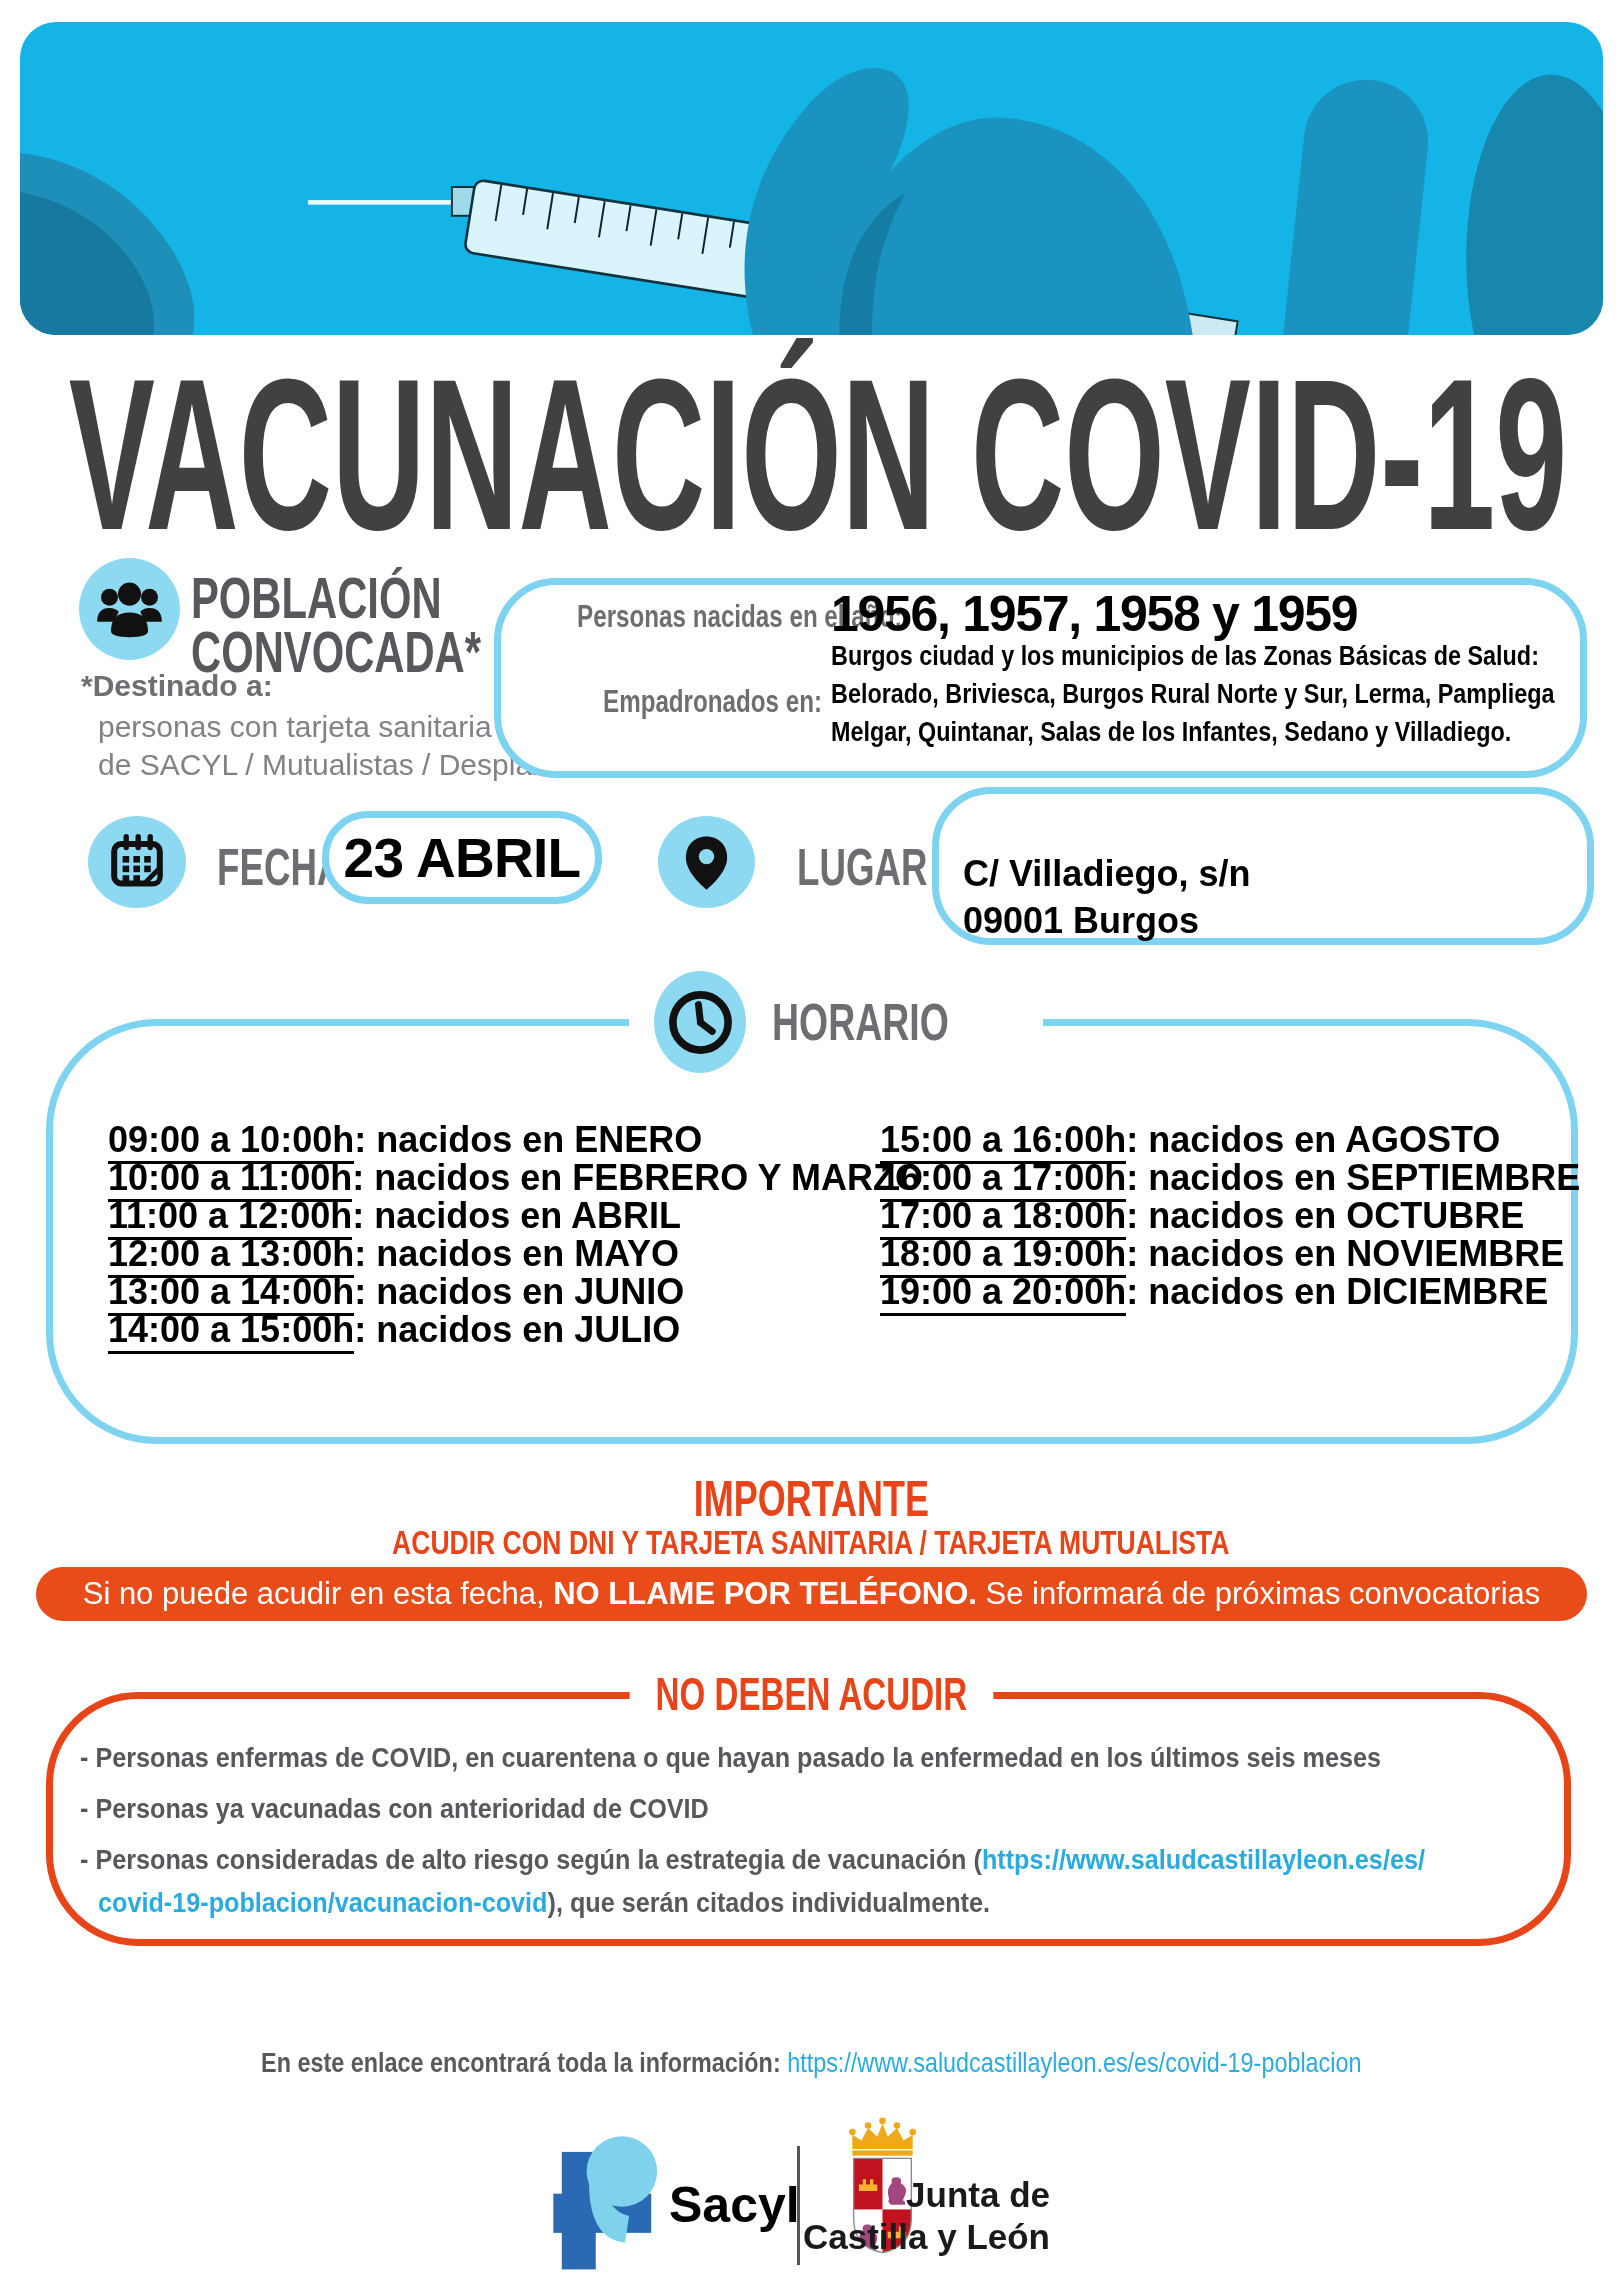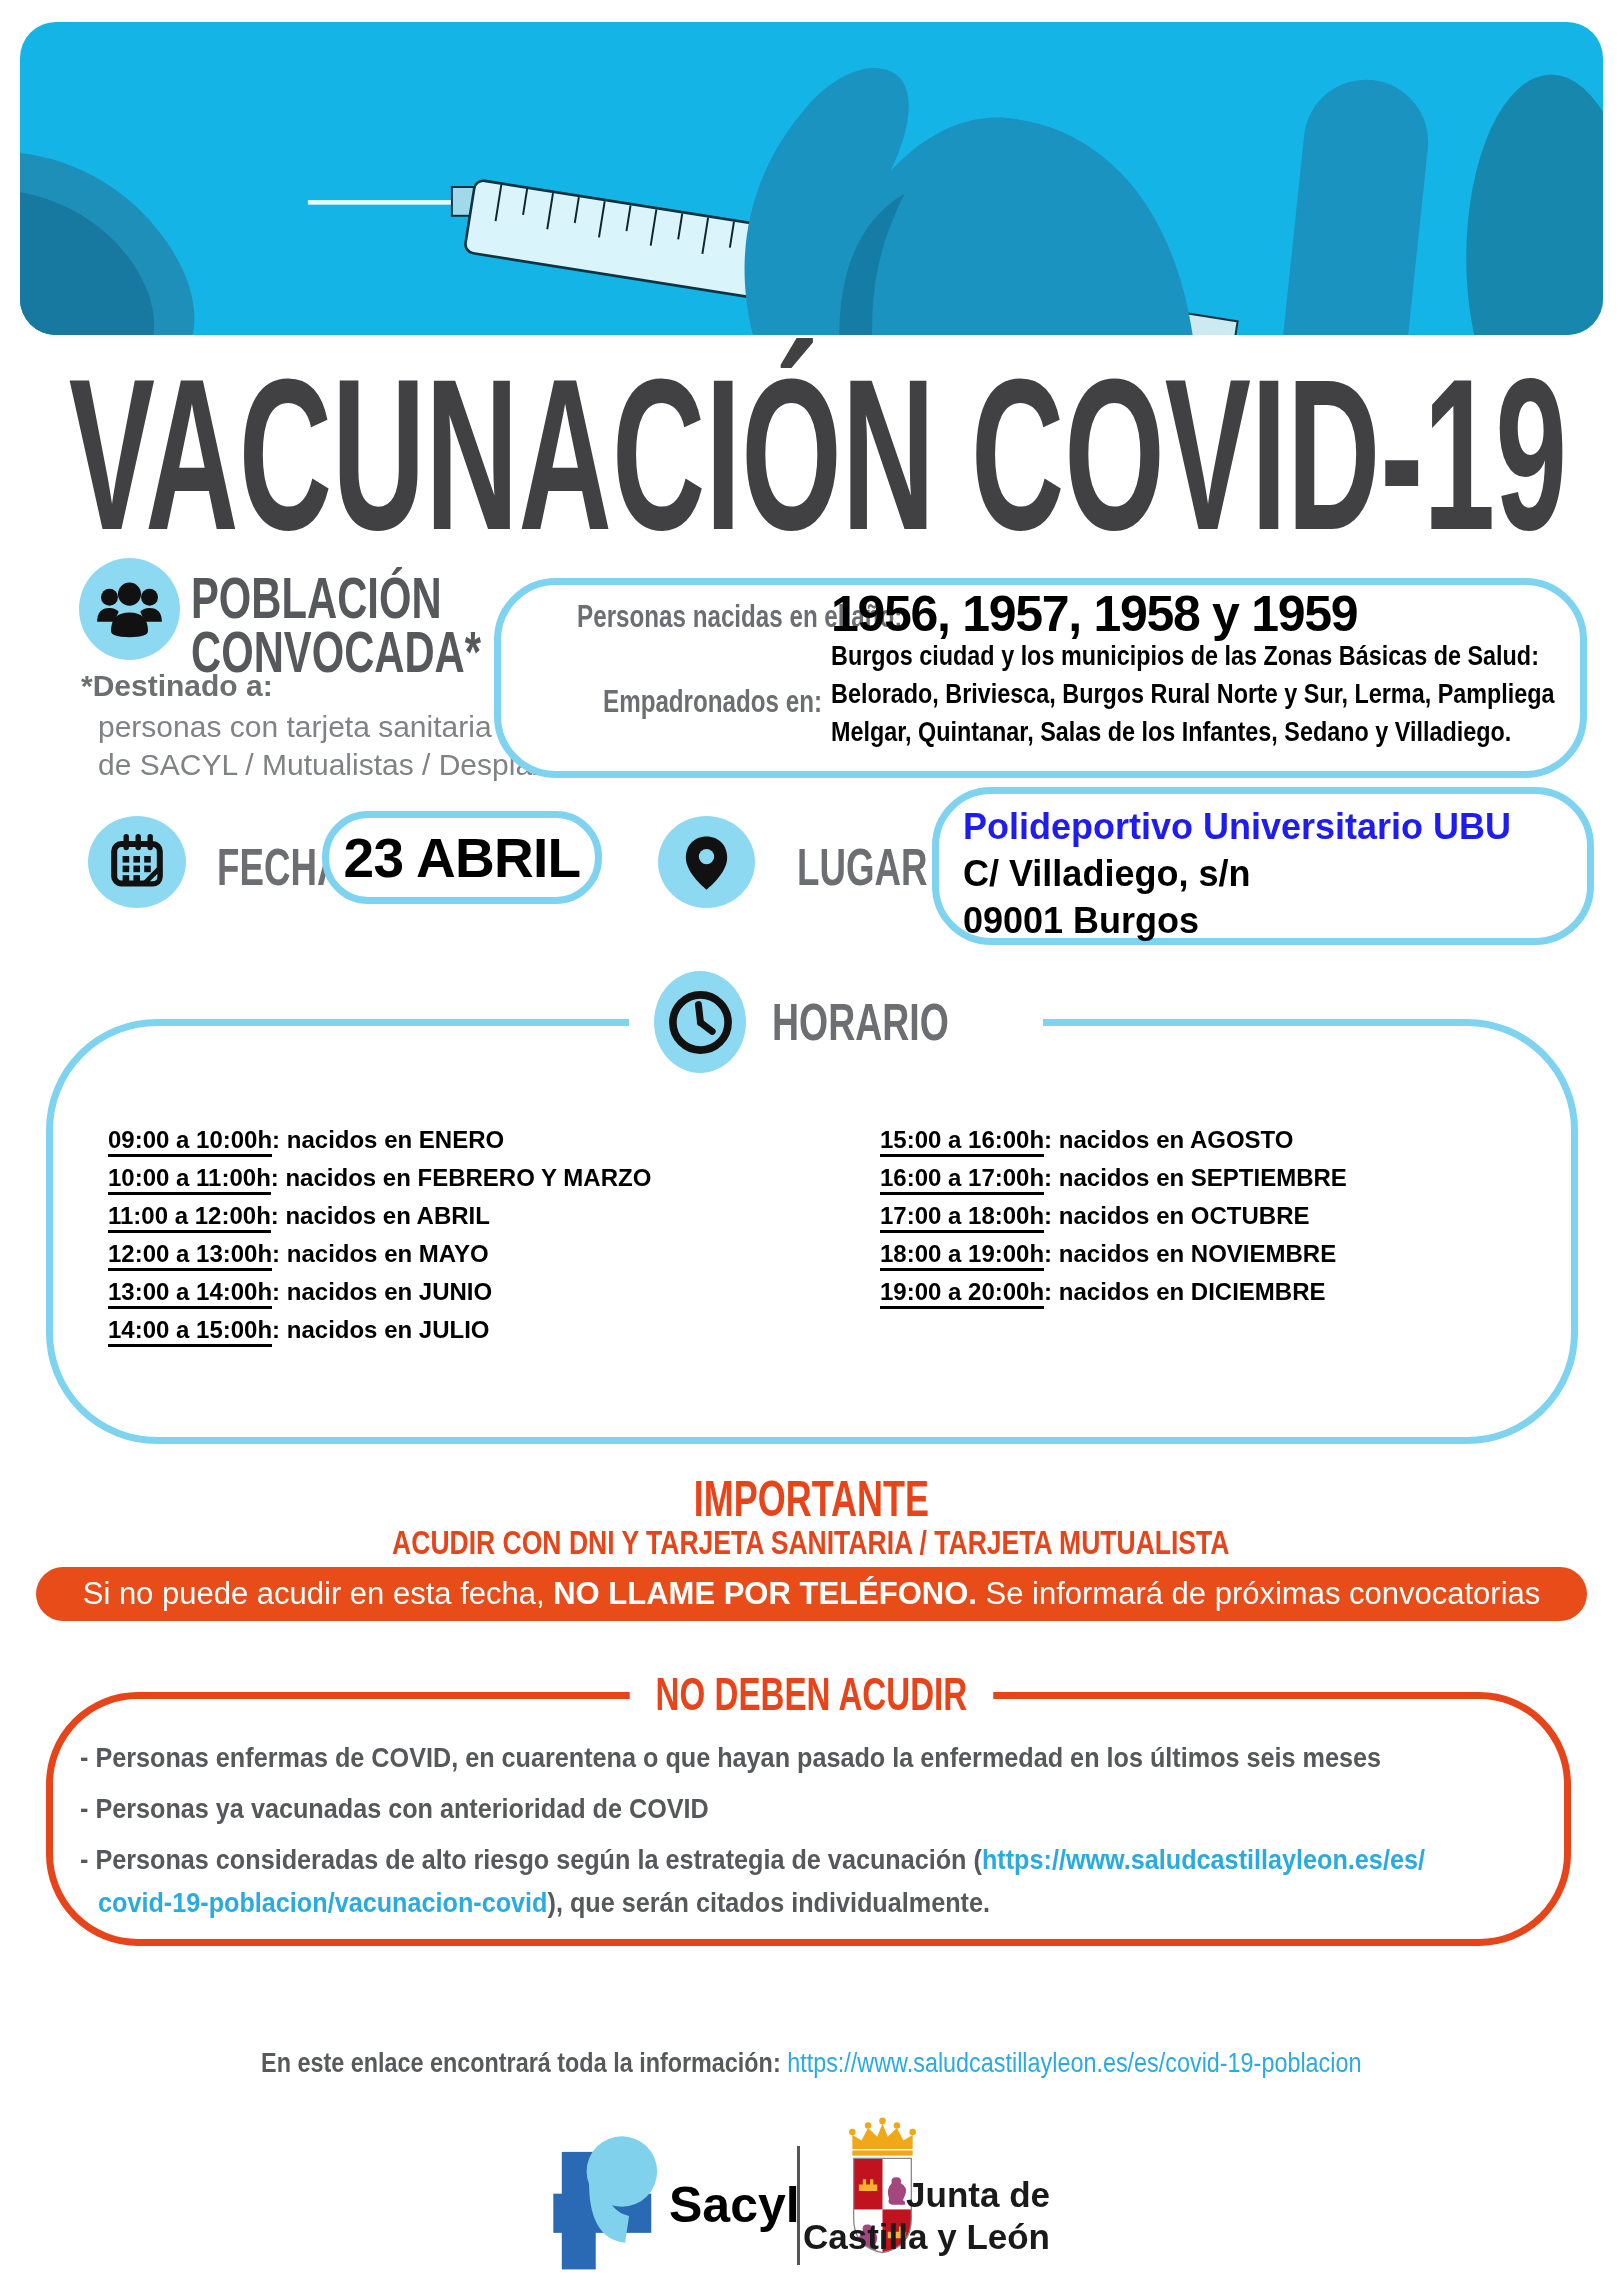--- a/index.html
+++ b/index.html
@@ -32,21 +32,21 @@
   .row-label{font-size:51px;font-weight:bold;color:#6d6e71;}
   .datebox{left:322px;top:811px;width:280px;height:93px;border-radius:46px;
            display:flex;align-items:center;justify-content:center;}
   .datebox span{font-size:55px;font-weight:bold;letter-spacing:-0.7px;}
   .venuebox{left:932px;top:787px;width:662px;height:158px;border-radius:59px;}
   .venue-line{position:absolute;left:24px;font-size:36px;font-weight:bold;white-space:nowrap;}
   
   .horariobox{left:46px;top:1019px;width:1532px;height:425px;border-radius:111px;}
   .horario-label{left:629px;top:967px;height:110px;display:flex;align-items:center;gap:26px;
                  background:#fff;padding:0 25px;z-index:2;}
-  .sched-col{font-size:24px;font-weight:bold;color:#000;}
+  .sched-col{font-size:36px;font-weight:bold;color:#000;}
   .sched-row{height:38px;line-height:35px;white-space:nowrap;}
   .sched-time{border-bottom:3.9px solid #000;padding-bottom:0.7px;}
   
   .imp-title{font-size:50px;font-weight:bold;color:#e8441a;}
   .imp-sub{font-size:34px;font-weight:bold;color:#e8441a;}
   .banner{left:36px;top:1567px;width:1551px;height:54px;border-radius:27px;background:#e84c18;
           display:flex;align-items:center;justify-content:center;color:#fff;font-size:31px;}
   .banner b{font-weight:bold;}
   
   .nda-head{background:#fff;padding:0 36px;font-size:46px;font-weight:bold;color:#e8441a;}
@@ -171,21 +171,20 @@
   <div class="abs icon-circle" style="left:658px;top:816px;width:97px;height:92px;">
     <svg width="59" height="59" viewBox="0 0 100 100">
       <path d="M50,6 C29,6 15,21 15,42 C15,69 50,96 50,96 C50,96 85,69 85,42 C85,21 71,6 50,6 Z" fill="#111"></path>
       <circle cx="50" cy="40" r="13" fill="#8ed9f2"></circle>
     </svg>
   </div>
   <div class="abs row-label" style="left:797px;top:838px;">
     <span class="condL">LUGAR</span>
   </div>
   <div class="abs bluebox venuebox">
-    <div class="venue-line" style="top:11.8px;color:#1f1cf0;">Polideportivo Universitario UBU</div>
     <div class="venue-line" style="top:59px;">C/ Villadiego, s/n</div>
     <div class="venue-line" style="top:106px;">09001 Burgos</div>
   </div>
 
   <div class="abs bluebox horariobox"></div>
   <div class="abs horario-label">
     <div class="icon-circle" style="width:92px;height:102px;">
       <svg width="69" height="69" viewBox="0 0 100 100">
         <circle cx="50" cy="50" r="40" fill="none" stroke="#111" stroke-width="11"></circle>
         <line x1="50" y1="50" x2="47" y2="24" stroke="#111" stroke-width="10" stroke-linecap="round"></line>

